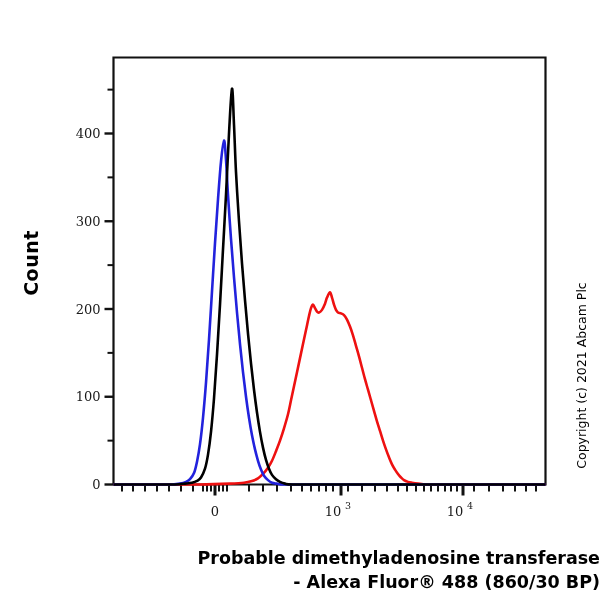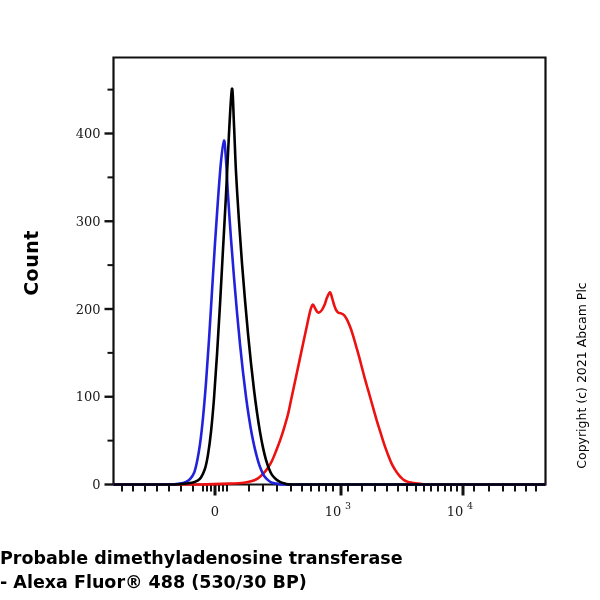--- a/index.html
+++ b/index.html
@@ -52,21 +52,21 @@
     font-family: "DejaVu Sans", sans-serif;
     white-space: nowrap;
   }
 
   
   #caption {
     position: absolute;
     left: 0px;
     top: 546px;
     width: 600px;
-    text-align: left;
+    text-align: right;
     font-size: 17.5px;
     font-weight: bold;
     line-height: 24px;
     color: #000;
     font-family: "DejaVu Sans", sans-serif;
   }
   #caption .l2 { display: block; }
 
   
   .ticktext {
@@ -178,16 +178,16 @@
           <path d="M 113 484.5 C 117.50 484.50, 132.17 484.50, 140 484.5 C 147.83 484.50, 154.67 484.50, 160 484.5 C 165.33 484.50, 168.67 484.65, 172 484.5 C 175.33 484.35, 177.67 484.06, 180 483.6225 C 182.33 483.18, 184.33 482.60, 186 481.8675 C 187.67 481.14, 188.67 480.70, 190 479.235 C 191.33 477.77, 192.83 476.02, 194 473.0925 C 195.17 470.17, 196.00 466.51, 197 461.685 C 198.00 456.86, 199.00 451.45, 200 444.135 C 201.00 436.82, 202.00 428.05, 203 417.81 C 204.00 407.57, 205.00 395.73, 206 382.71000000000004 C 207.00 369.69, 208.00 354.92, 209 339.7125 C 210.00 324.50, 211.00 307.54, 212 291.45000000000005 C 213.00 275.36, 214.00 258.54, 215 243.18750000000003 C 216.00 227.83, 217.00 212.91, 218 199.3125 C 219.00 185.71, 220.00 171.38, 221 161.58000000000004 C 222.00 151.78, 223.17 140.81, 224 140.52000000000004 C 224.83 140.23, 225.33 150.76, 226 159.82500000000005 C 226.67 168.89, 227.17 181.76, 228 194.925 C 228.83 208.09, 230.00 225.05, 231 238.8 C 232.00 252.55, 233.00 265.13, 234 277.41 C 235.00 289.70, 236.00 301.39, 237 312.51 C 238.00 323.63, 239.00 334.16, 240 344.1 C 241.00 354.05, 242.00 363.41, 243 372.18 C 244.00 380.95, 245.00 389.14, 246 396.75 C 247.00 404.36, 248.00 411.38, 249 417.81 C 250.00 424.25, 251.00 430.10, 252 435.36 C 253.00 440.63, 254.00 445.16, 255 449.4 C 256.00 453.64, 257.00 457.44, 258 460.8075 C 259.00 464.17, 260.00 467.10, 261 469.5825 C 262.00 472.07, 262.83 473.97, 264 475.725 C 265.17 477.48, 266.67 478.94, 268 480.1125 C 269.33 481.28, 270.50 482.16, 272 482.745 C 273.50 483.33, 274.83 483.33, 277 483.6225 C 279.17 483.92, 277.83 484.35, 285 484.5 C 292.17 484.65, 300.83 484.50, 320 484.5 C 339.17 484.50, 373.33 484.50, 400 484.5 C 426.67 484.50, 455.83 484.50, 480 484.5 C 504.17 484.50, 534.17 484.50, 545 484.5" fill="none" stroke="#2222dd" stroke-width="2.6" stroke-linejoin="round" stroke-linecap="round"></path>
         </g>
         <g>
           <path d="M 113 484.5 C 117.50 484.50, 132.17 484.50, 140 484.5 C 147.83 484.50, 154.17 484.50, 160 484.5 C 165.83 484.50, 170.83 484.65, 175 484.5 C 179.17 484.35, 182.17 483.92, 185 483.6225 C 187.83 483.33, 190.00 483.18, 192 482.745 C 194.00 482.31, 195.50 481.87, 197 480.99 C 198.50 480.11, 199.67 479.53, 201 477.48 C 202.33 475.43, 203.83 472.51, 205 468.705 C 206.17 464.90, 207.00 460.81, 208 454.665 C 209.00 448.52, 210.00 441.21, 211 431.85 C 212.00 422.49, 213.00 411.38, 214 398.505 C 215.00 385.63, 216.00 370.28, 217 354.63 C 218.00 338.98, 219.00 322.16, 220 304.6125 C 221.00 287.06, 222.00 267.61, 223 249.33 C 224.00 231.05, 225.00 214.23, 226 194.925 C 227.00 175.62, 228.00 151.20, 229 133.5 C 230.00 115.80, 231.17 90.21, 232 88.7475 C 232.83 87.29, 233.33 110.83, 234 124.72500000000002 C 234.67 138.62, 235.17 156.02, 236 172.11 C 236.83 188.20, 238.00 206.04, 239 221.25 C 240.00 236.46, 241.00 250.21, 242 263.37 C 243.00 276.53, 244.00 288.53, 245 300.225 C 246.00 311.93, 247.00 323.04, 248 333.57000000000005 C 249.00 344.10, 250.00 354.04, 251 363.405 C 252.00 372.76, 253.00 381.54, 254 389.73 C 255.00 397.92, 256.00 405.53, 257 412.545 C 258.00 419.56, 259.00 426.00, 260 431.85 C 261.00 437.70, 262.00 442.96, 263 447.645 C 264.00 452.32, 265.00 456.42, 266 459.93 C 267.00 463.44, 268.00 466.22, 269 468.705 C 270.00 471.19, 270.83 473.09, 272 474.8475 C 273.17 476.60, 274.67 478.06, 276 479.235 C 277.33 480.41, 278.50 481.14, 280 481.8675 C 281.50 482.60, 283.00 483.18, 285 483.6225 C 287.00 484.06, 286.17 484.35, 292 484.5 C 297.83 484.65, 302.00 484.50, 320 484.5 C 338.00 484.50, 373.33 484.50, 400 484.5 C 426.67 484.50, 455.83 484.50, 480 484.5 C 504.17 484.50, 534.17 484.50, 545 484.5" fill="none" stroke="#000000" stroke-width="2.6" stroke-linejoin="round" stroke-linecap="round"></path>
         </g>
       </g>
   </svg>
 
   <div id="caption">
     <span class="l1">Probable dimethyladenosine transferase</span>
-    <span class="l2">- Alexa Fluor® 488 (530/30 BP)</span>
+    <span class="l2">- Alexa Fluor® 488 (860/30 BP)</span>
   </div>
 
 </div>
 
 </body></html>

